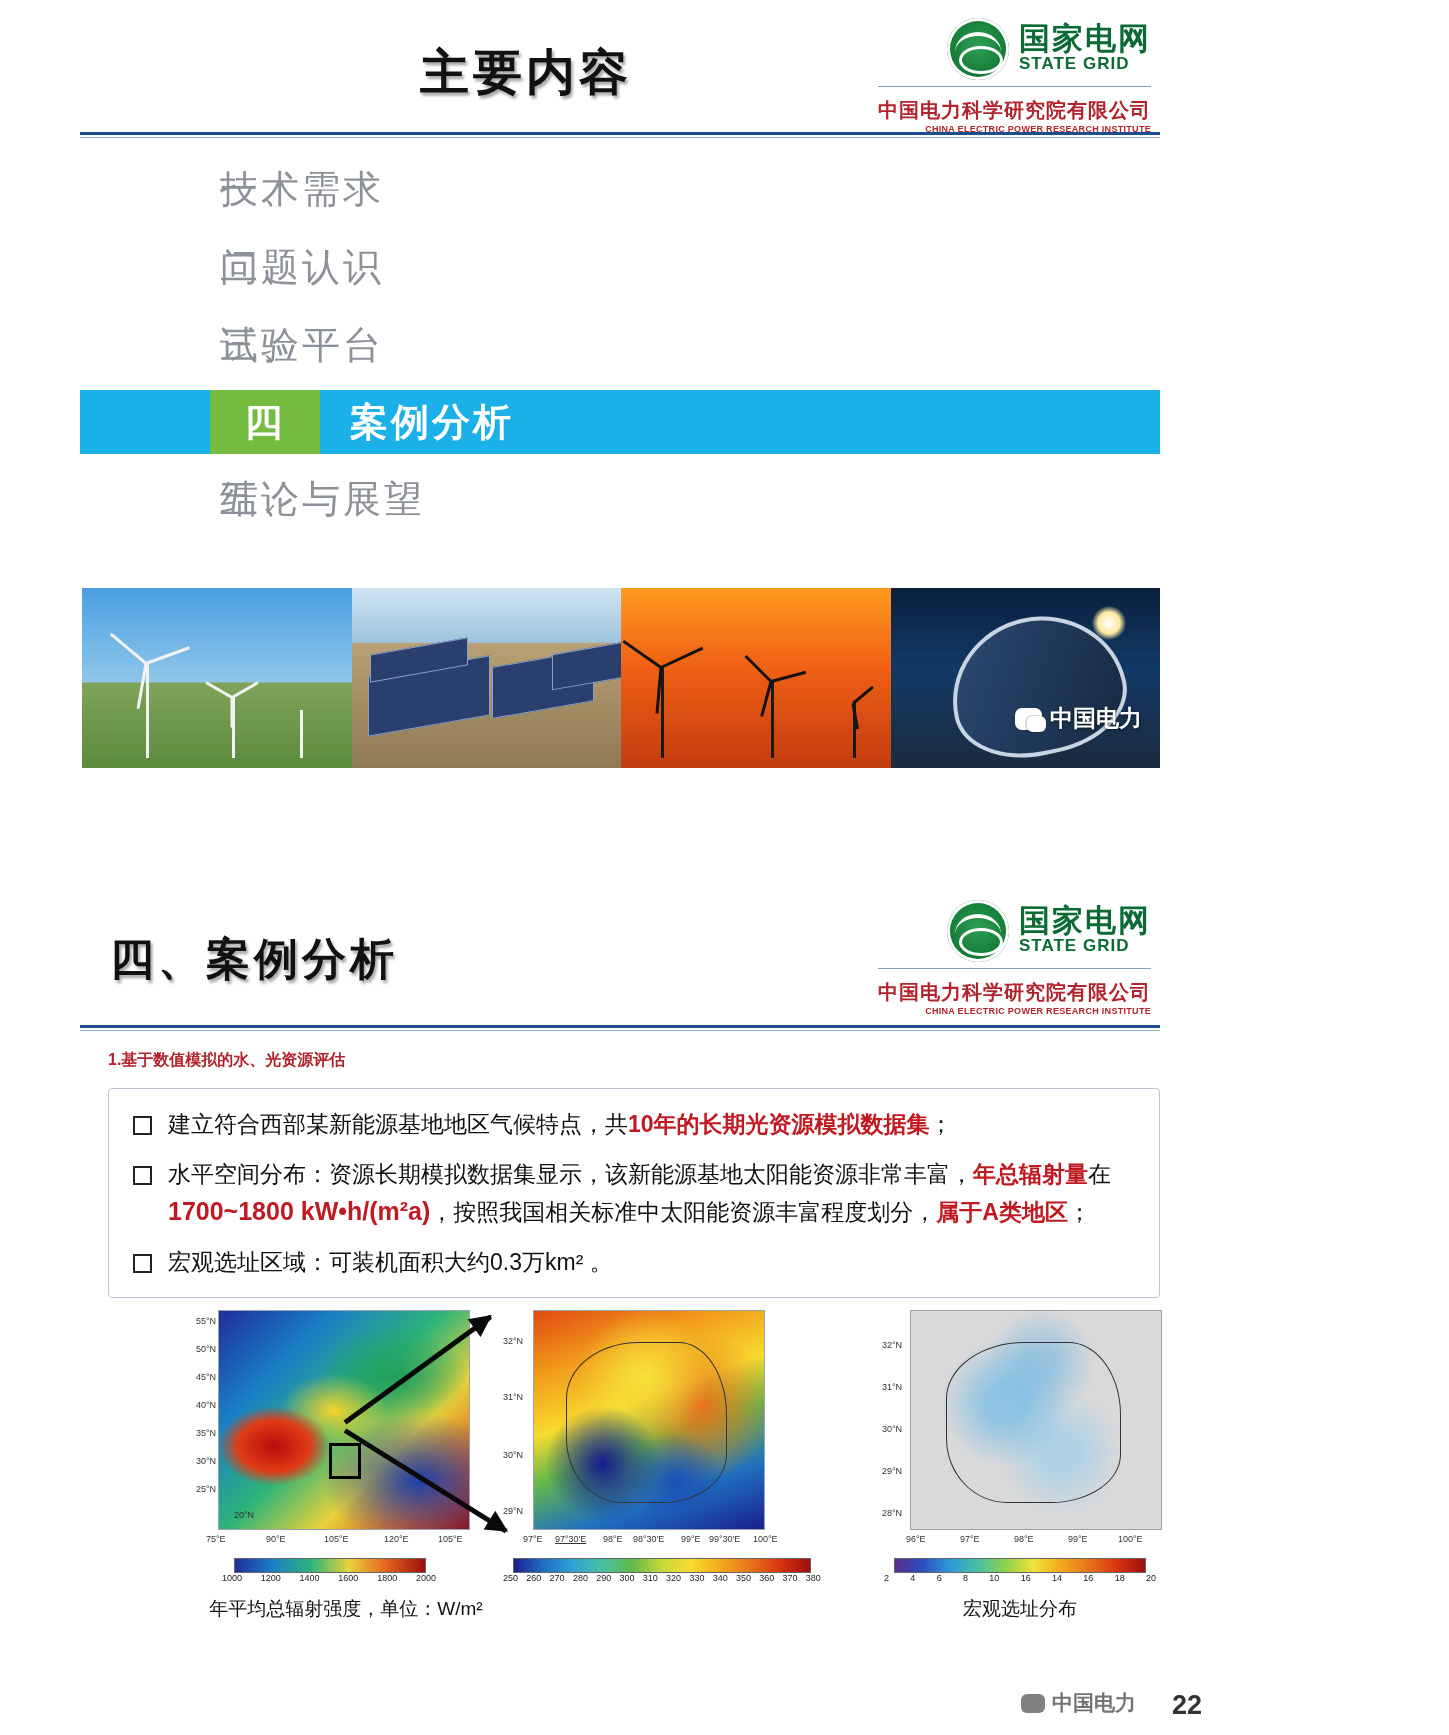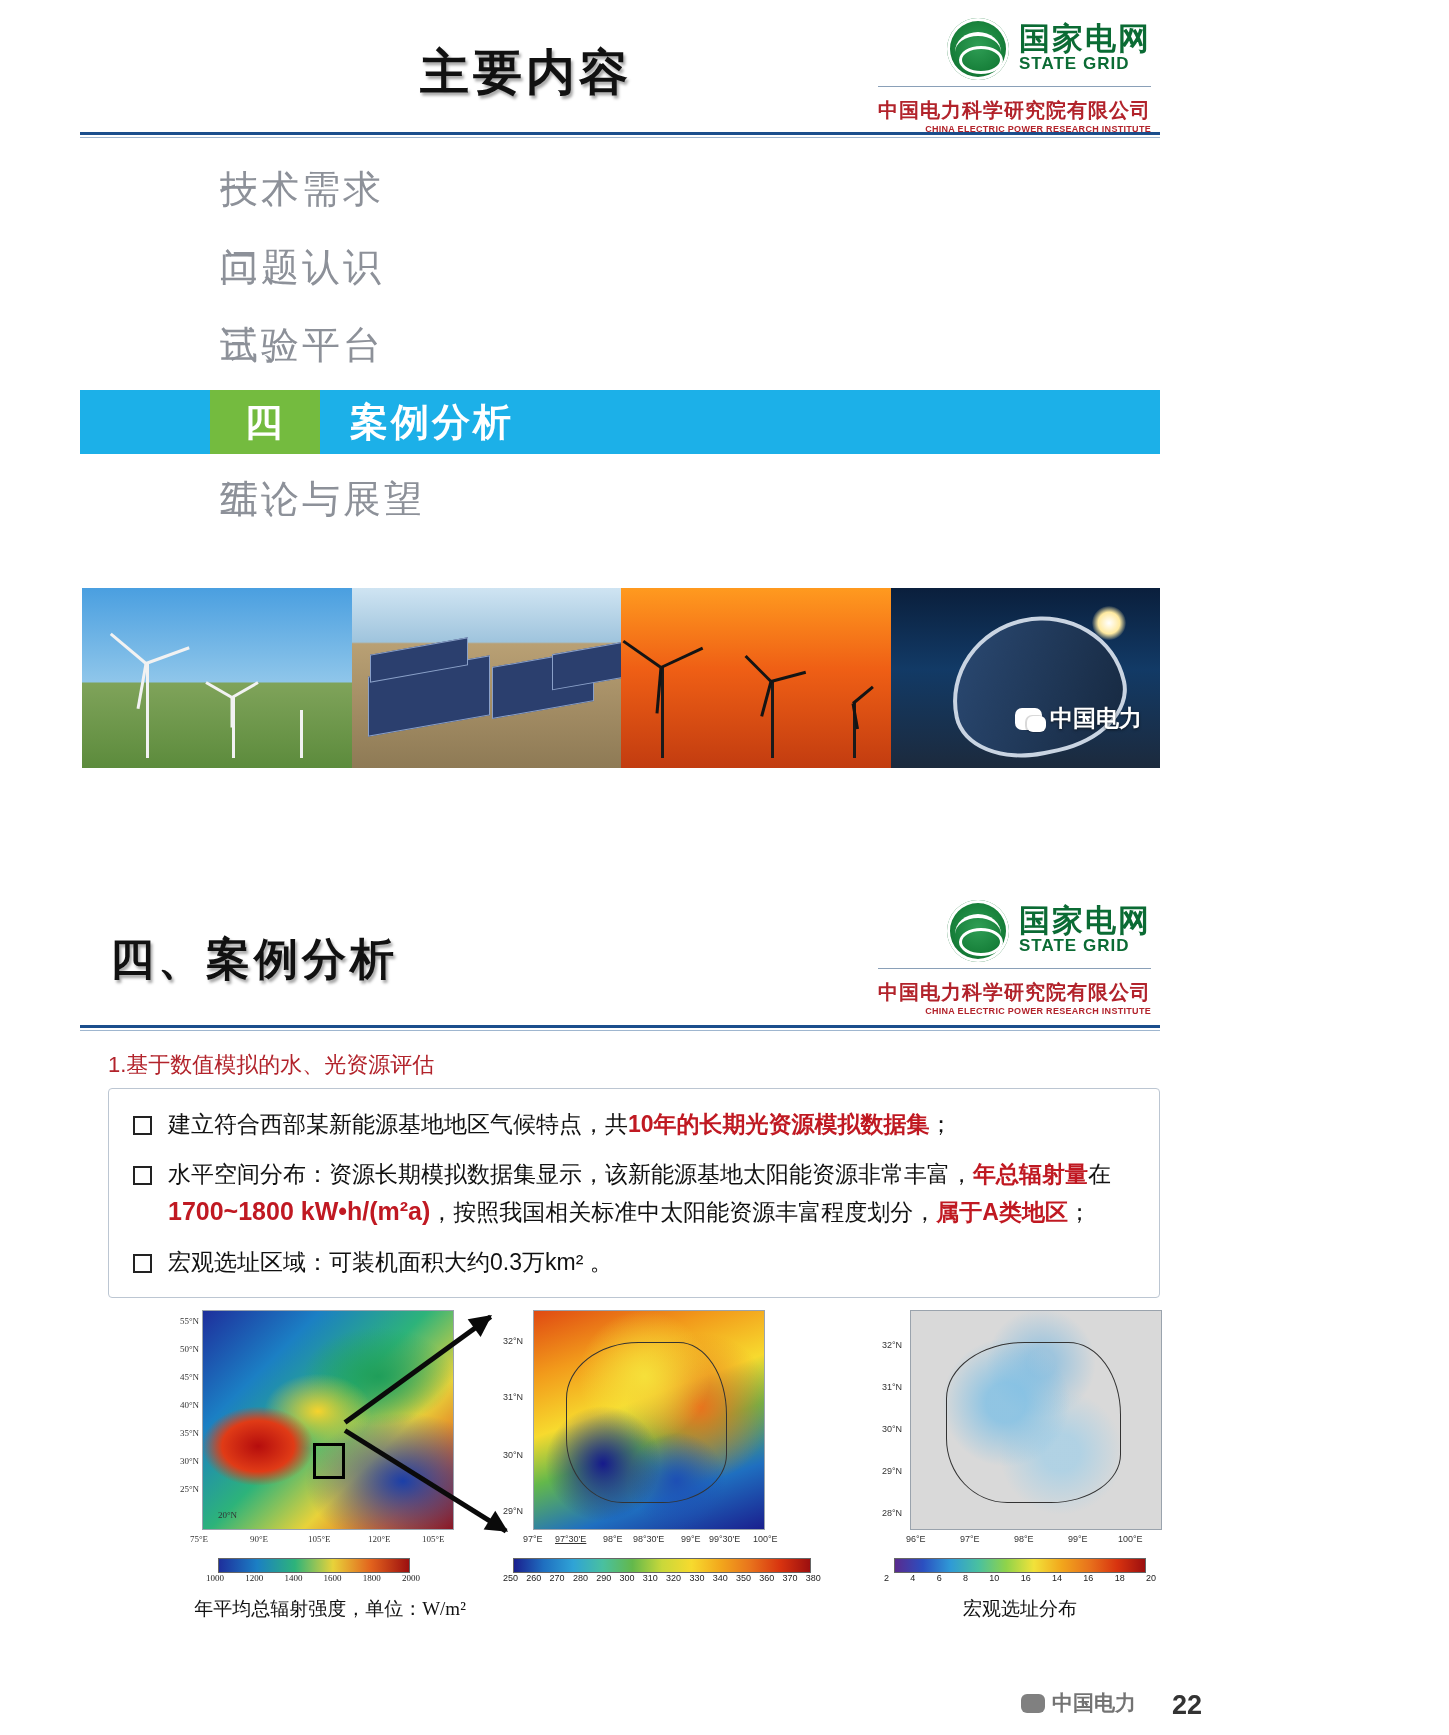--- a/index.html
+++ b/index.html
@@ -66,21 +66,21 @@
     color:#ffffff;font-size:23px;font-weight:bold;text-shadow:0 1px 3px rgba(0,0,0,.6);}
   .wm-ic{width:27px;height:22px;background:#ffffff;border-radius:7px;position:relative;}
   .wm-ic:after{content:"";position:absolute;left:12px;top:8px;width:19px;height:16px;
     background:#ffffff;border-radius:6px;box-shadow:-1px 0 0 1px rgba(0,0,0,.15);}
 
   
   .title2{position:absolute;left:110px;top:50px;font-size:44px;font-weight:bold;color:#111;
     letter-spacing:4px;text-shadow:2px 3px 3px rgba(0,0,0,.35);}
   .rule2{position:absolute;left:80px;top:145px;width:1080px;height:3px;background:#1b4e8c;}
   .rule2b{position:absolute;left:80px;top:150px;width:1080px;height:1px;background:#9fb6cf;}
-  .sec-head{position:absolute;left:108px;top:170px;font-size:22px;font-weight:normal;color:#b2232b;}
+  .sec-head{position:absolute;left:108px;top:170px;font-size:16px;font-weight:bold;color:#b2232b;}
 
   .box{position:absolute;left:108px;top:208px;width:1052px;box-sizing:border-box;
     border:1px solid #bcc6d2;border-radius:4px;padding:18px 24px 16px 24px;background:#fff;}
   .bullet{display:flex;gap:16px;margin-bottom:14px;font-size:23px;line-height:1.55;color:#111;}
   .bullet:last-child{margin-bottom:0;}
   .sq{flex:0 0 auto;width:15px;height:15px;border:2px solid #222;margin-top:9px;}
   .bullet .txt{flex:1;}
   .red{color:#c01922;font-weight:bold;}
   .big{font-size:25px;font-weight:bold;color:#c01922;}
 
@@ -245,21 +245,21 @@
       </span>
     </div>
     <div class="bullet">
       <span class="sq"></span>
       <span class="txt">宏观选址区域：可装机面积大约0.3万km² 。</span>
     </div>
   </div>
 
   <div class="figs">
 
-    <div class="fig" style="left:60px;width:300px;font-family:Liberation Serif, serif;">
+    <div class="fig" style="left:76px;width:300px;">
       <div class="fig-img" style="margin-left:42px;width:250px;height:218px;">
         <div class="f1map"></div>
         <div class="sqmark" style="left:110px;top:132px;width:26px;height:30px;"></div>
       </div>
       <div class="axl" style="left:20px;top:6px;">55°N</div>
       <div class="axl" style="left:20px;top:34px;">50°N</div>
       <div class="axl" style="left:20px;top:62px;">45°N</div>
       <div class="axl" style="left:20px;top:90px;">40°N</div>
       <div class="axl" style="left:20px;top:118px;">35°N</div>
       <div class="axl" style="left:20px;top:146px;">30°N</div>

